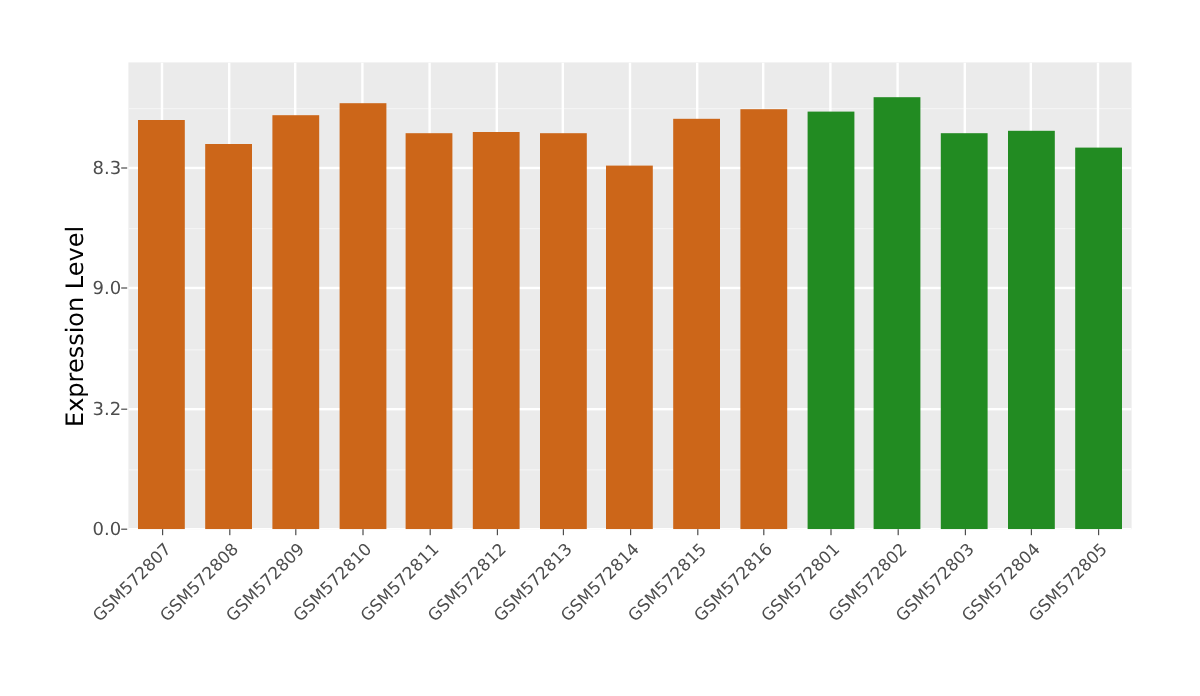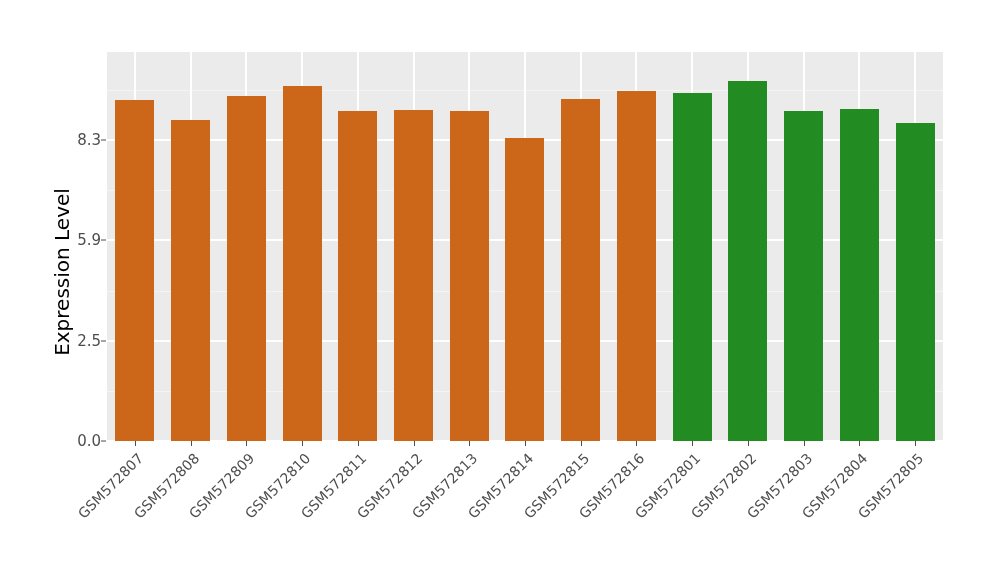--- a/index.html
+++ b/index.html
@@ -119,25 +119,25 @@
 <div id="chart-root">
 
   <div class="y-axis-title">Expression Level</div>
 
   <div id="y-axis">
       <div class="y-tick-group" style="top: 441px;">
         <div class="y-tick-label">0.0</div>
         <div class="y-tick-mark"></div>
       </div>
       <div class="y-tick-group" style="top: 340.742px;">
-        <div class="y-tick-label">2.5</div>
+        <div class="y-tick-label">3.2</div>
         <div class="y-tick-mark"></div>
       </div>
       <div class="y-tick-group" style="top: 240.485px;">
-        <div class="y-tick-label">5.9</div>
+        <div class="y-tick-label">9.0</div>
         <div class="y-tick-mark"></div>
       </div>
       <div class="y-tick-group" style="top: 140.227px;">
         <div class="y-tick-label">8.3</div>
         <div class="y-tick-mark"></div>
       </div>
     </div>
 
   <div class="panel" id="panel">
     <div id="gridlines">

